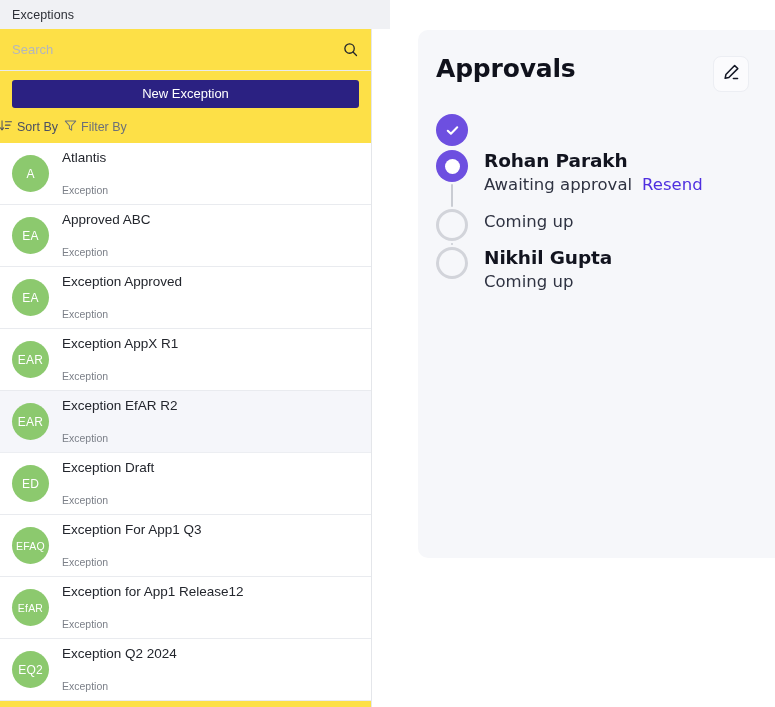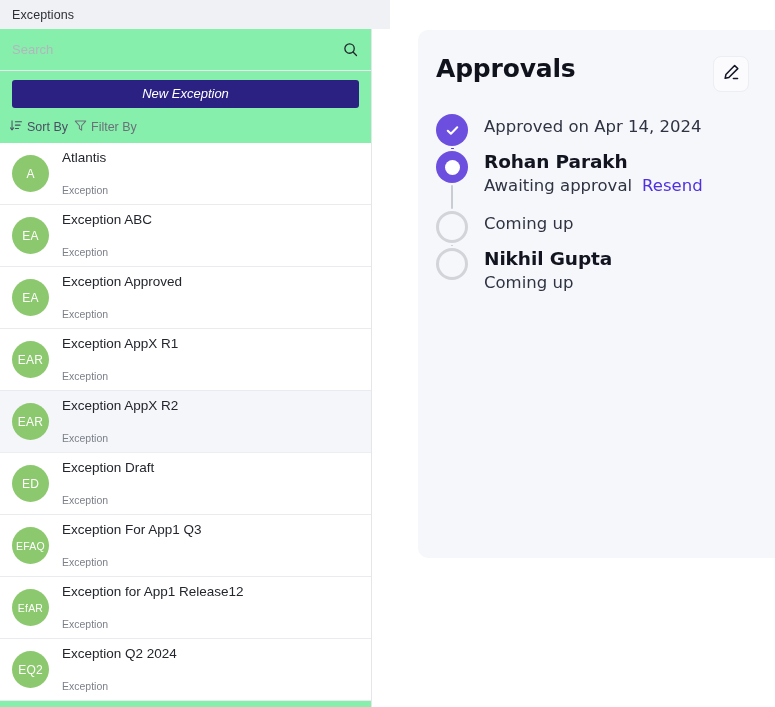--- a/index.html
+++ b/index.html
@@ -43,21 +43,21 @@
     padding-left: 12px;
     letter-spacing: 0.1px;
   }
 
   #list-column {
     position: absolute;
     left: 0;
     top: 29px;
     width: 372px;
     height: 678px;
-    background: #86efac;
+    background: #fde047;
     border-right: 1px solid #e4e6ea;
     box-sizing: border-box;
   }
 
   
   #search-row {
     position: relative;
     height: 42px;
     border-bottom: 1px solid #e8eaee;
     display: flex;
@@ -101,29 +101,28 @@
     line-height: 28px;
     text-align: center;
     background: #2b2182;
     color: #ffffff;
     font-size: 13px;
     border: 0;
     border-radius: 3px;
     font-family: "Liberation Sans", sans-serif;
     cursor: pointer;
     padding: 0;
-    font-style: italic;
   }
 
   
   #sortfilter-row {
     display: flex;
     align-items: center;
     gap: 4px;
-    padding: 2px 0 6px 10px;
+    padding: 2px 0 6px 0;
     border-bottom: 1px solid #e8eaee;
     height: 22px;
     box-sizing: content-box;
   }
   .sf-item {
     display: inline-flex;
     align-items: center;
     gap: 4px;
     cursor: pointer;
     font-size: 12.5px;
@@ -336,42 +335,42 @@
         <div class="list-item">
           <div class="avatar">A</div>
           <div class="item-text">
             <div class="item-title">Atlantis</div>
             <div class="item-sub">Exception</div>
           </div>
         </div>
         <div class="list-item">
           <div class="avatar">EA</div>
           <div class="item-text">
-            <div class="item-title">Exception ABC</div>
+            <div class="item-title">Approved ABC</div>
             <div class="item-sub">Exception</div>
           </div>
         </div>
         <div class="list-item">
           <div class="avatar">EA</div>
           <div class="item-text">
             <div class="item-title">Exception Approved</div>
             <div class="item-sub">Exception</div>
           </div>
         </div>
         <div class="list-item">
           <div class="avatar">EAR</div>
           <div class="item-text">
             <div class="item-title">Exception AppX R1</div>
             <div class="item-sub">Exception</div>
           </div>
         </div>
         <div class="list-item selected">
           <div class="avatar">EAR</div>
           <div class="item-text">
-            <div class="item-title">Exception AppX R2</div>
+            <div class="item-title">Exception EfAR R2</div>
             <div class="item-sub">Exception</div>
           </div>
         </div>
         <div class="list-item">
           <div class="avatar">ED</div>
           <div class="item-text">
             <div class="item-title">Exception Draft</div>
             <div class="item-sub">Exception</div>
           </div>
         </div>
@@ -419,21 +418,20 @@
       <div class="tl-row">
         <div class="tl-gutter">
           <div class="node done">
             <svg width="17" height="17" viewBox="0 0 18 18" fill="none">
               <path d="M4 9.3 L7.3 12.4 L14 5.6" stroke="#ffffff" stroke-width="2.2" stroke-linecap="round" stroke-linejoin="round"></path>
             </svg>
           </div>
           <div class="connector"></div>
         </div>
         <div class="tl-body">
-          <div class="tl-status"><span>Approved on Apr 14, 2024</span></div>
         </div>
       </div>
       <div class="tl-row">
         <div class="tl-gutter">
           <div class="node current"></div>
           <div class="connector muted"></div>
         </div>
         <div class="tl-body">
           <div class="tl-name">Rohan Parakh</div>
           <div class="tl-status"><span>Awaiting approval</span><span class="resend-link">Resend</span></div>

